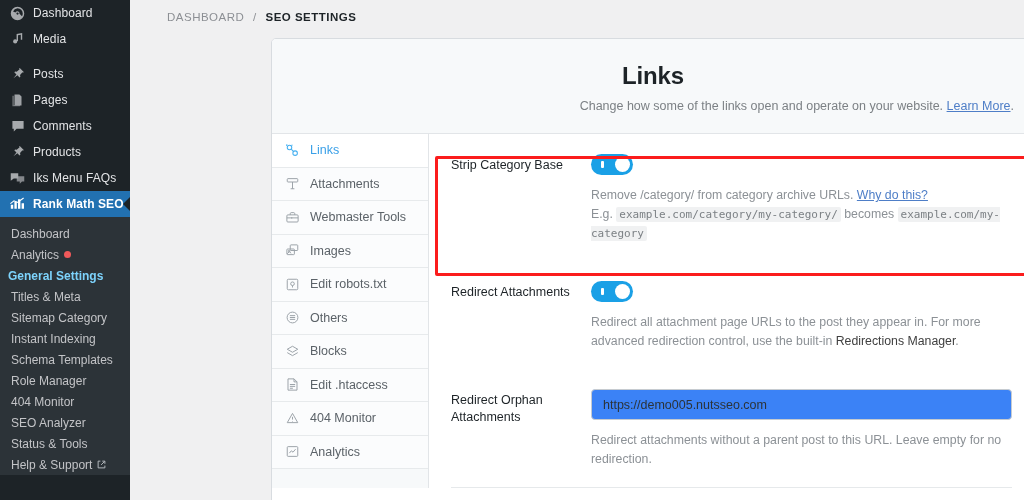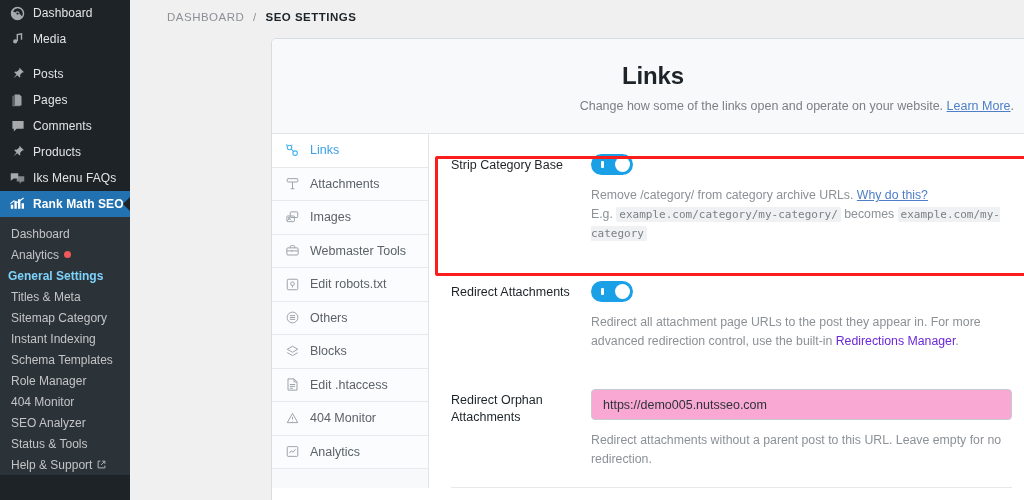--- a/index.html
+++ b/index.html
@@ -135,32 +135,32 @@
   }
   .toggle .bar {
     position: absolute; left: 10px; top: 7px;
     width: 2.5px; height: 7px; border-radius: 1px; background: #fff;
   }
   .help {
     font-size: 12.3px; color: #8c9196; line-height: 1.55;
     margin-top: 11px;
   }
   .help a { color: #4e7ec7; text-decoration: underline; }
-  .help a.muted { color: #6d28d9; text-decoration: none; }
+  .help a.muted { color: #404040; text-decoration: none; }
   code {
     font-family: "DejaVu Sans Mono", monospace;
     font-size: 11px; background: #f0f1f2; color: #7c8185;
     padding: 1px 3px; border-radius: 2px;
   }
   .text-input {
     width: 100%; height: 31px;
     border: 1px solid #c6cbd0; border-radius: 4px;
     padding: 0 11px; font-size: 12.5px; color: #2c3338;
     font-family: "Liberation Sans", sans-serif;
-    background: #f9a8d4; outline: none;
+    background: #3b82f6; outline: none;
   }
 
   
   .highlight-box {
     position: absolute; left: 305px; top: 156px;
     width: 600px; height: 120px;
     border: 3px solid #fb1c1c;
     border-radius: 2px;
     pointer-events: none; z-index: 40;
   }
@@ -336,38 +336,38 @@
                   <rect x="3" y="3.5" width="14" height="4.5" rx="1"></rect>
                   <path d="M10 8v9M7.5 17h5"></path>
                 </svg>
             </span>
             <span>Attachments</span>
           </div>
 
           <div class="tab">
             <span class="tab-icon">
               <svg width="15" height="15" viewBox="0 0 20 20" fill="none" stroke="currentColor" stroke-width="1.3">
+                  <rect x="2.5" y="6.5" width="15" height="9.5" rx="1.3"></rect>
+                  <path d="M7 6.5V4.8c0-.7.5-1.3 1.2-1.3h3.6c.7 0 1.2.6 1.2 1.3v1.7"></path>
+                  <path d="M2.5 10.5h15M9 9.5v2"></path>
+                </svg>
+            </span>
+            <span>Webmaster Tools</span>
+          </div>
+
+          <div class="tab">
+            <span class="tab-icon">
+              <svg width="15" height="15" viewBox="0 0 20 20" fill="none" stroke="currentColor" stroke-width="1.3">
                   <rect x="7" y="2.5" width="10" height="7.5" rx="1"></rect>
                   <rect x="2.5" y="8" width="10" height="7.5" rx="1"></rect>
                   <circle cx="5.5" cy="10.8" r="1.1"></circle>
                   <path d="M2.8 14.5l3-3 2.5 2.3"></path>
                 </svg>
             </span>
             <span>Images</span>
-          </div>
-
-          <div class="tab">
-            <span class="tab-icon">
-              <svg width="15" height="15" viewBox="0 0 20 20" fill="none" stroke="currentColor" stroke-width="1.3">
-                  <rect x="2.5" y="6.5" width="15" height="9.5" rx="1.3"></rect>
-                  <path d="M7 6.5V4.8c0-.7.5-1.3 1.2-1.3h3.6c.7 0 1.2.6 1.2 1.3v1.7"></path>
-                  <path d="M2.5 10.5h15M9 9.5v2"></path>
-                </svg>
-            </span>
-            <span>Webmaster Tools</span>
           </div>
 
           <div class="tab">
             <span class="tab-icon">
               <svg width="15" height="15" viewBox="0 0 20 20" fill="none" stroke="currentColor" stroke-width="1.3">
                   <rect x="3" y="3" width="14" height="14" rx="1.4"></rect>
                   <circle cx="10" cy="9" r="2.4"></circle>
                   <path d="M10 11.4V14"></path>
                 </svg>
             </span>

